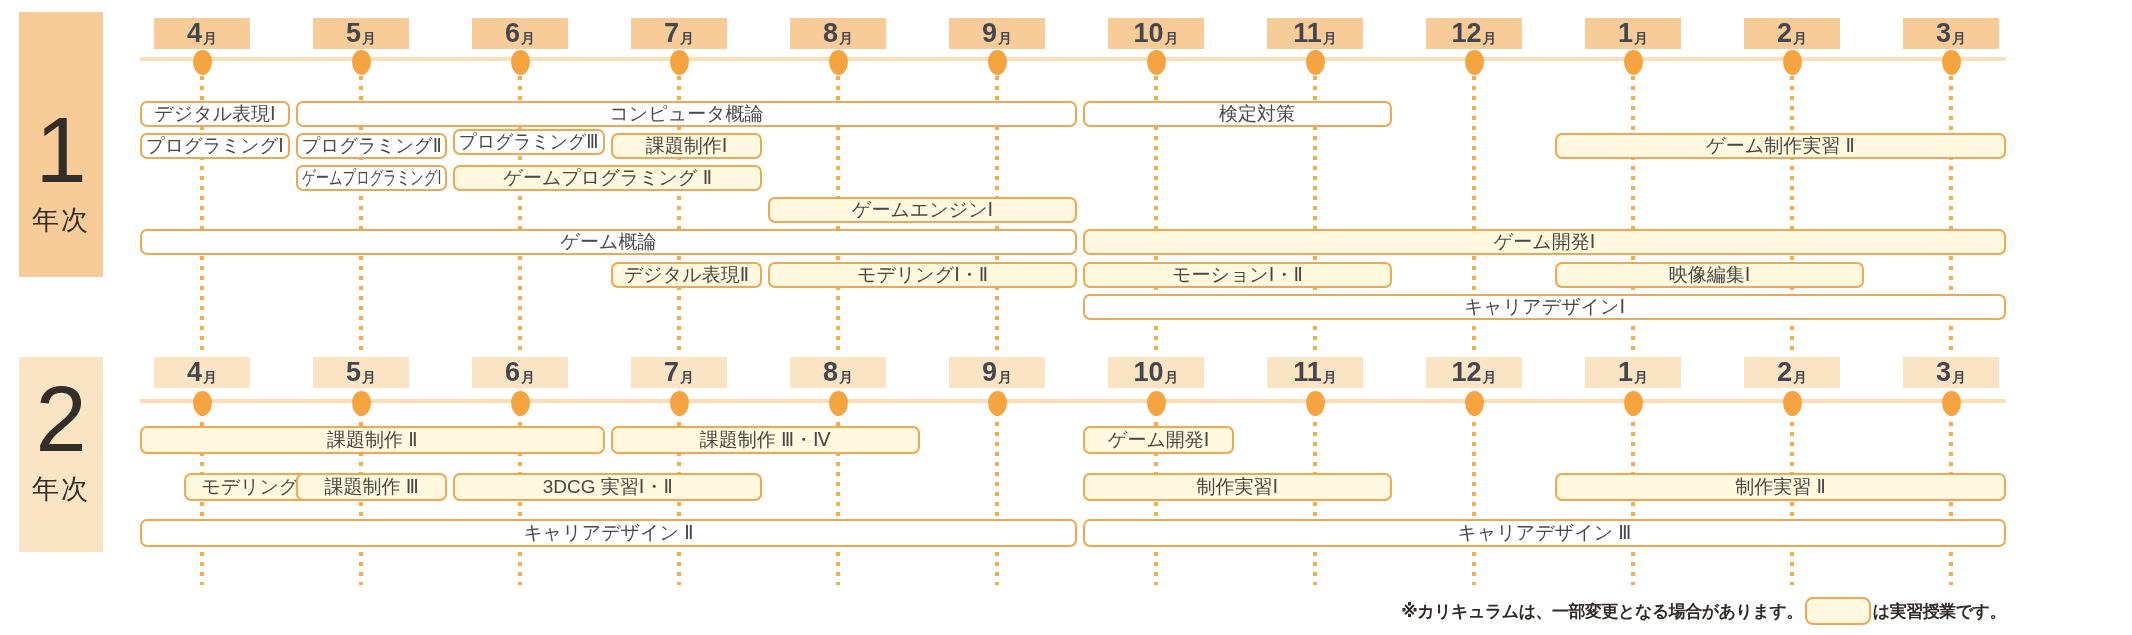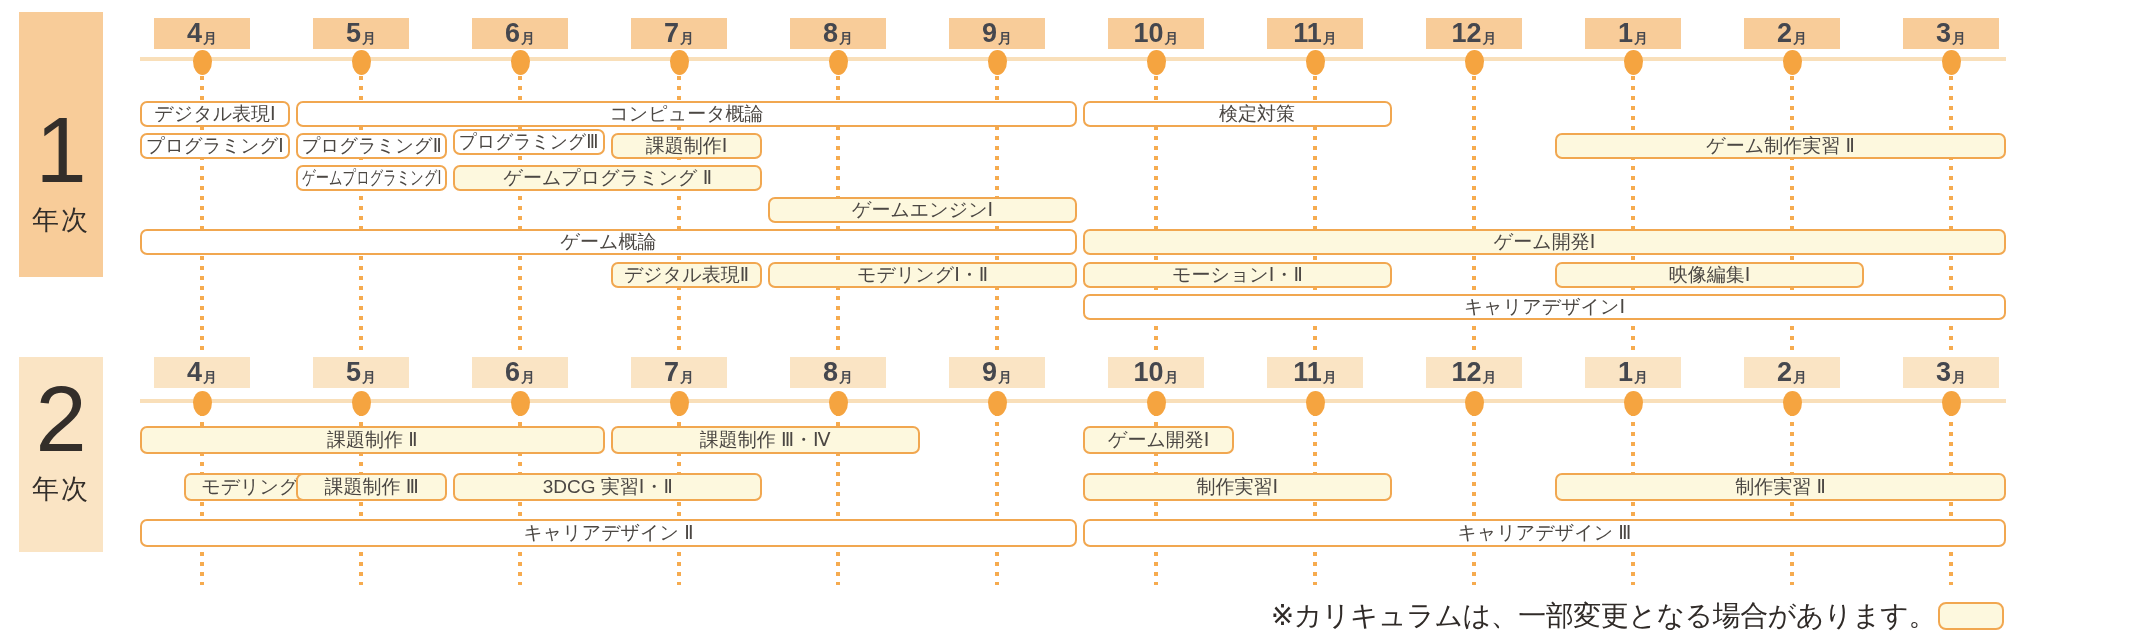--- a/index.html
+++ b/index.html
@@ -34,21 +34,21 @@
   .course{
     position:absolute;box-sizing:border-box;border:2.5px solid var(--box-border);border-radius:7px;
     display:flex;align-items:center;justify-content:center;overflow:hidden;
     color:var(--text-course);
   }
   .course.practical{background:var(--fill-practical);}
   .course.lecture{background:var(--fill-lecture);}
   .course span{font-size:19px;font-weight:500;white-space:nowrap;transform-origin:center center;}
   .note{
     position:absolute;right:126px;top:597px;display:flex;align-items:center;
-    font-size:28px;font-weight:400;color:var(--text-note);letter-spacing:-0.5px;
+    font-size:17px;font-weight:700;color:var(--text-note);letter-spacing:-0.5px;
   }
   .swatch{
     display:inline-block;width:66px;height:28px;box-sizing:border-box;margin:0 2px;
     border:2.5px solid var(--box-border);border-radius:8px;background:var(--fill-practical);
   }
 </style>
 </head>
 <body>
 
 <div class="canvas">
@@ -301,15 +301,16 @@
         </div>
         <div class="course lecture" style="left: 1083px; top: 519px; width: 923px; height: 28px;">
           <span>キャリアデザイン Ⅲ</span>
         </div>
       </div>
   </section>
 
   <div class="note">
     <span>※カリキュラムは、一部変更となる場合があります。</span>
     <span class="swatch"></span>
+    <span>は実習授業です。</span>
   </div>
 
 </div>
 
 </body></html>

